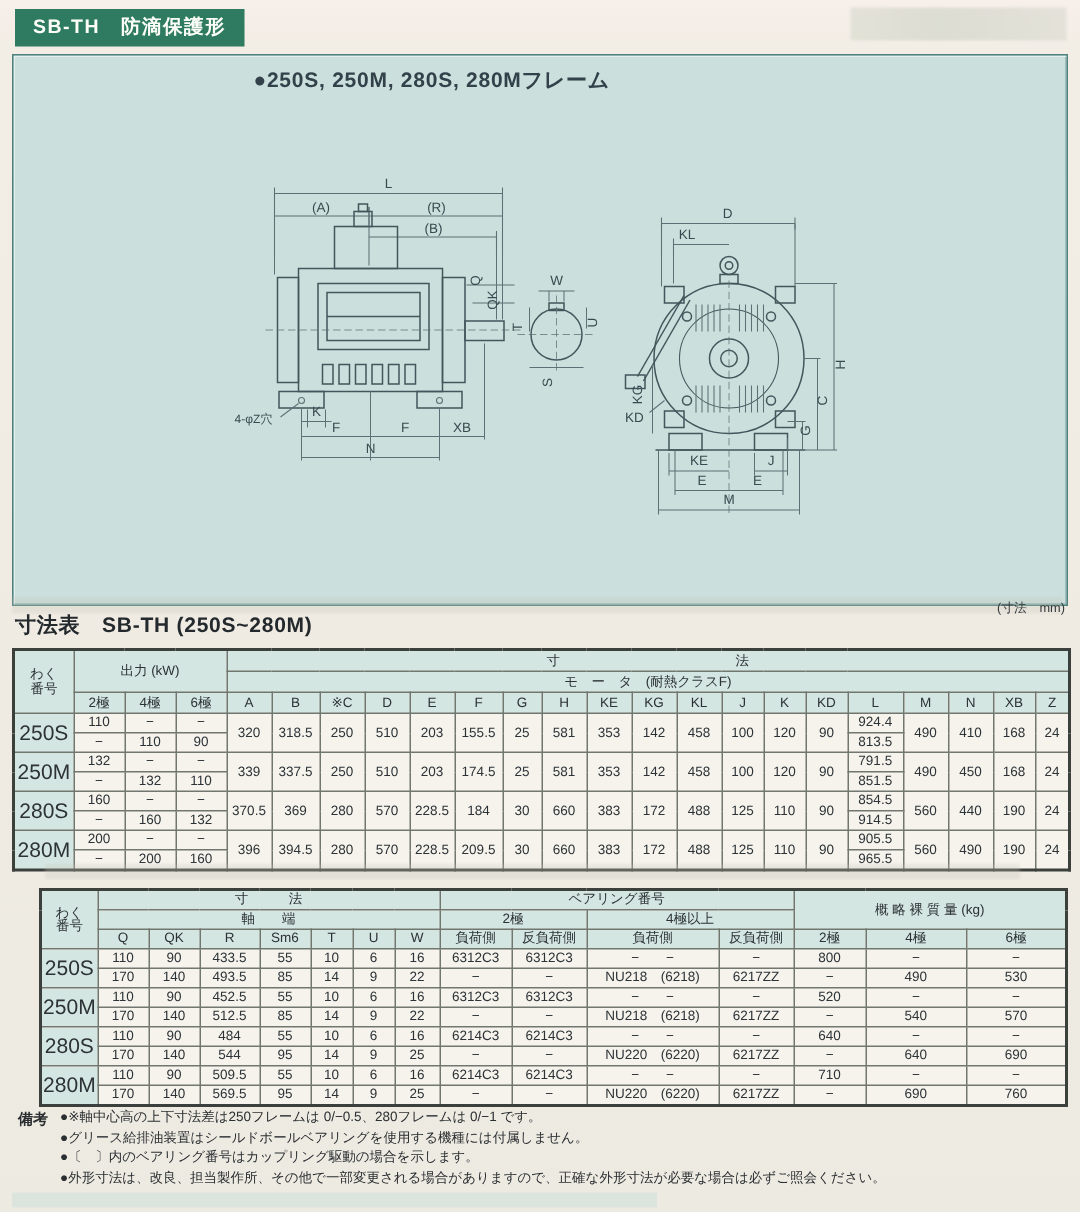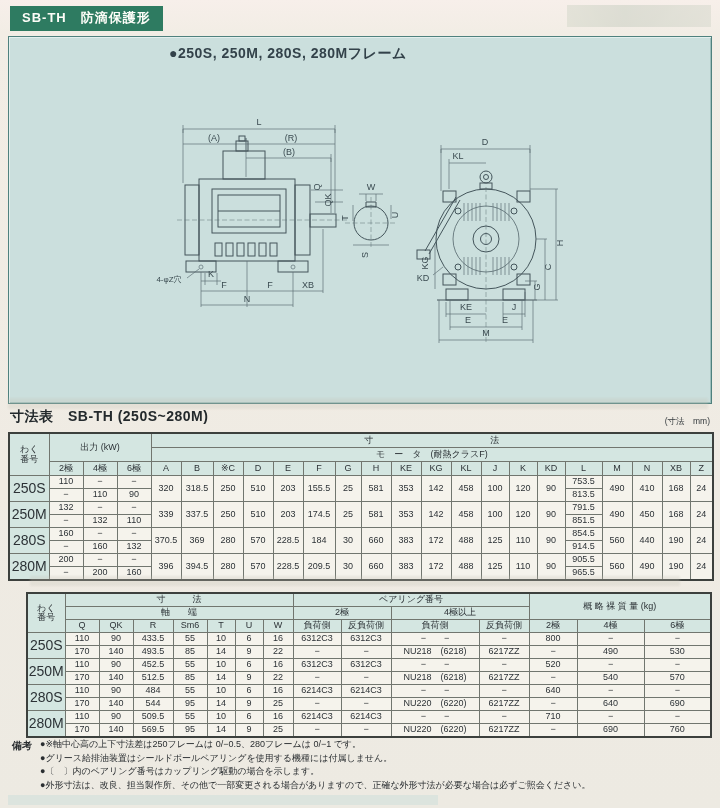--- a/index.html
+++ b/index.html
@@ -14,21 +14,21 @@
   .panel{position:absolute;left:8px;top:36px;width:702px;height:366px;background:#cbdfdd;
     border:1px solid #4f817e;box-shadow:inset 1px 1px 0 #e3efed, inset -1px -1px 0 #9dbfbc;}
   .panel-title{position:absolute;left:160px;top:8px;font-size:14px;font-weight:bold;
     color:#33424a;letter-spacing:.5px;text-align:right;}
   svg text{font-size:9px;fill:#3a4a50;text-anchor:middle;font-family:inherit;}
   svg text.small{font-size:8px;}
   .solid{stroke:#44555b;stroke-width:1;fill:none;}
   .dim{stroke:#5e7075;stroke-width:.7;fill:none;}
   .cl{stroke:#5e7075;stroke-width:.5;fill:none;stroke-dasharray:5 2.5;}
   .section-title{position:absolute;left:10px;top:408px;font-size:14px;font-weight:bold;color:#23292c;letter-spacing:.5px;}
-  .unit-note{position:absolute;right:10px;top:416px;font-size:8.5px;color:#33393c;}
+  .unit-note{position:absolute;right:10px;top:400px;font-size:8.5px;color:#33393c;}
   .tblwrap1{position:absolute;left:8px;top:432px;}
   .tblwrap2{position:absolute;left:26px;top:592px;}
   table.tbl{border-collapse:collapse;table-layout:fixed;background:#f5f3ec;border:2px solid #3c403d;}
   .tbl th,.tbl td{border:1px solid #71766f;font-weight:normal;text-align:center;vertical-align:middle;
     padding:0;font-size:9px;line-height:1.05;color:#2c3236;height:12px;overflow:hidden;white-space:nowrap;}
   #t1 th{height:13px;}
   .tbl th{background:#d4e6e1;white-space:pre-line;}
   .tbl td.hd{background:#d4e6e1;font-size:14px;}
   .notes{position:absolute;left:12px;top:738px;width:702px;display:flex;gap:8px;font-size:9px;color:#2a2e31;}
   .notes .lbl{font-weight:bold;font-size:10px;white-space:nowrap;padding-top:1px;text-align:right;}
@@ -314,21 +314,21 @@
             <td rowspan="2">203</td>
             <td rowspan="2">155.5</td>
             <td rowspan="2">25</td>
             <td rowspan="2">581</td>
             <td rowspan="2">353</td>
             <td rowspan="2">142</td>
             <td rowspan="2">458</td>
             <td rowspan="2">100</td>
             <td rowspan="2">120</td>
             <td rowspan="2">90</td>
-            <td>753.5</td>
+            <td>924.4</td>
             <td rowspan="2">490</td>
             <td rowspan="2">410</td>
             <td rowspan="2">168</td>
             <td rowspan="2">24</td>
           </tr>
           <tr>
             <td>−</td>
             <td>110</td>
             <td>90</td>
             <td>813.5</td>

